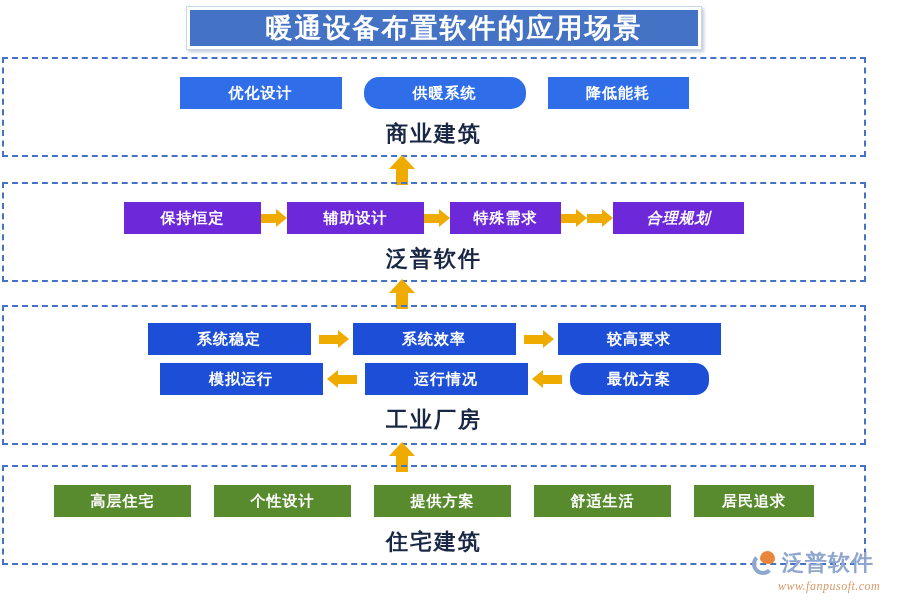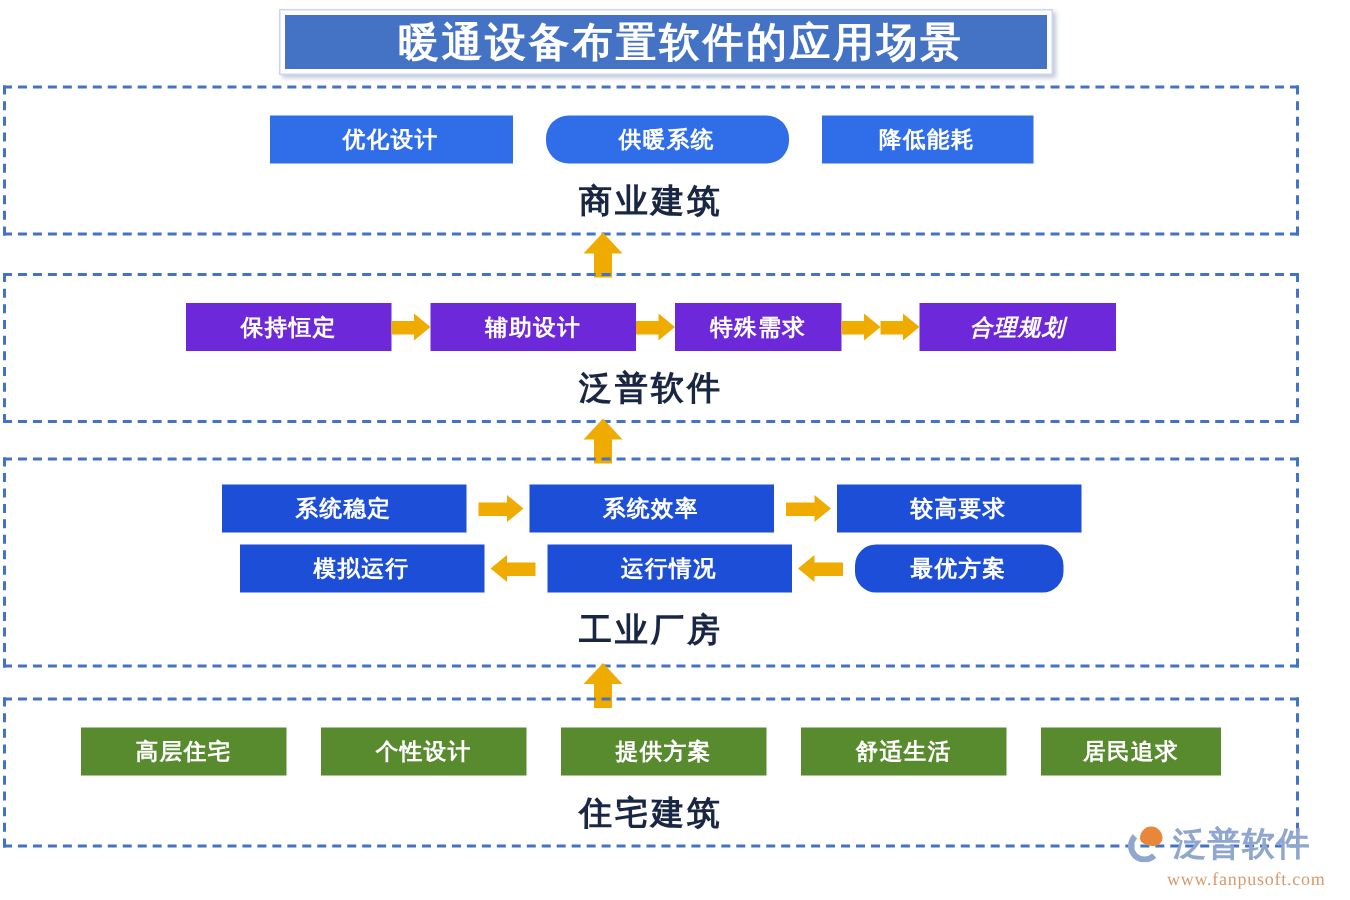--- a/index.html
+++ b/index.html
@@ -206,20 +206,21 @@
     white-space: nowrap;
   }
   .logo-url {
     margin-top: 1px;
     margin-left: 26px;
     color: #d89a6a;
     font-family: "Liberation Serif", "DejaVu Serif", serif;
     font-size: 12px;
     letter-spacing: 0.5px;
     white-space: nowrap;
+    font-style: italic;
   }
 </style>
 </head>
 <body>
 
 <div id="page">
 
   <div class="title-wrap">
     <div class="title-bar">
       <span class="title-text">暖通设备布置软件的应用场景</span>

